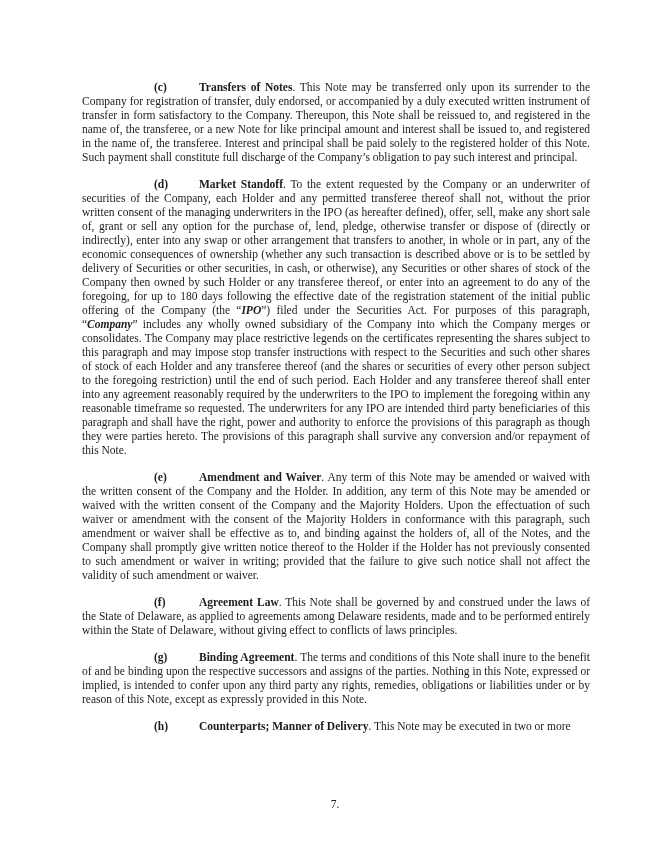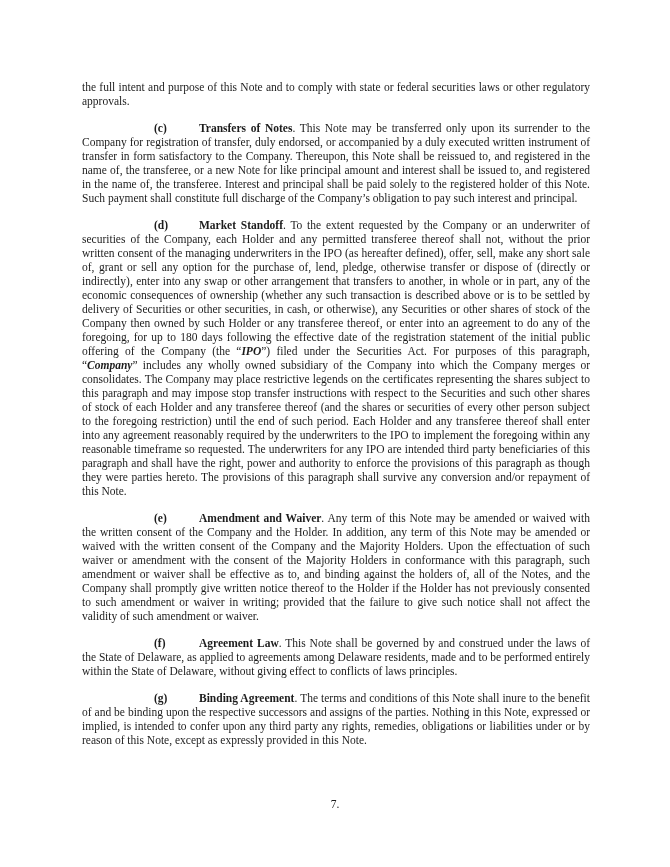--- a/index.html
+++ b/index.html
@@ -40,23 +40,20 @@
     right: 0;
     top: 797px;
     text-align: center;
   }
 </style>
 </head>
 <body>
 
 <div class="page">
 
-  <p class="para">
-    <span>the full intent and purpose of this Note and to comply with state or federal securities laws or other regulatory approvals.</span>
-  </p>
 
   <p class="para section-para">
     <span class="sec-label">(c)</span><span class="sec-title">Transfers of Notes</span><span><span>. This Note may be transferred only upon its surrender to the Company for registration of transfer, duly endorsed, or accompanied by a duly executed written instrument of transfer in form satisfactory to the Company. Thereupon, this Note shall be reissued to, and registered in the name of, the transferee, or a new Note for like principal amount and interest shall be issued to, and registered in the name of, the transferee. Interest and principal shall be paid solely to the registered holder of this Note. Such payment shall constitute full discharge of the Company’s obligation to pay such interest and principal.</span></span>
   </p>
 
   <p class="para section-para">
     <span class="sec-label">(d)</span><span class="sec-title">Market Standoff</span><span><span>. To the extent requested by the Company or an underwriter of securities of the Company, each Holder and any permitted transferee thereof shall not, without the prior written consent of the managing underwriters in the IPO (as hereafter defined), offer, sell, make any short sale of, grant or sell any option for the purchase of, lend, pledge, otherwise transfer or dispose of (directly or indirectly), enter into any swap or other arrangement that transfers to another, in whole or in part, any of the economic consequences of ownership (whether any such transaction is described above or is to be settled by delivery of Securities or other securities, in cash, or otherwise), any Securities or other shares of stock of the Company then owned by such Holder or any transferee thereof, or enter into an agreement to do any of the foregoing, for up to 180 days following the effective date of the registration statement of the initial public offering of the Company (the “</span><span class="bold italic">IPO</span><span>”) filed under the Securities Act. For purposes of this paragraph, “</span><span class="bold italic">Company</span><span>” includes any wholly owned subsidiary of the Company into which the Company merges or consolidates. The Company may place restrictive legends on the certificates representing the shares subject to this paragraph and may impose stop transfer instructions with respect to the Securities and such other shares of stock of each Holder and any transferee thereof (and the shares or securities of every other person subject to the foregoing restriction) until the end of such period. Each Holder and any transferee thereof shall enter into any agreement reasonably required by the underwriters to the IPO to implement the foregoing within any reasonable timeframe so requested. The underwriters for any IPO are intended third party beneficiaries of this paragraph and shall have the right, power and authority to enforce the provisions of this paragraph as though they were parties hereto. The provisions of this paragraph shall survive any conversion and/or repayment of this Note.</span></span>
   </p>
 
   <p class="para section-para">
@@ -64,16 +61,19 @@
   </p>
 
   <p class="para section-para">
     <span class="sec-label">(f)</span><span class="sec-title">Agreement Law</span><span><span>. This Note shall be governed by and construed under the laws of the State of Delaware, as applied to agreements among Delaware residents, made and to be performed entirely within the State of Delaware, without giving effect to conflicts of laws principles.</span></span>
   </p>
 
   <p class="para section-para">
     <span class="sec-label">(g)</span><span class="sec-title">Binding Agreement</span><span><span>. The terms and conditions of this Note shall inure to the benefit of and be binding upon the respective successors and assigns of the parties. Nothing in this Note, expressed or implied, is intended to confer upon any third party any rights, remedies, obligations or liabilities under or by reason of this Note, except as expressly provided in this Note.</span></span>
   </p>
 
+  <p class="para section-para">
+    <span class="sec-label">(h)</span><span class="sec-title">Counterparts; Manner of Delivery</span><span><span>. This Note may be executed in two or more</span></span>
+  </p>
 
   <div class="page-number">7.</div>
 
 </div>
 
 </body></html>

